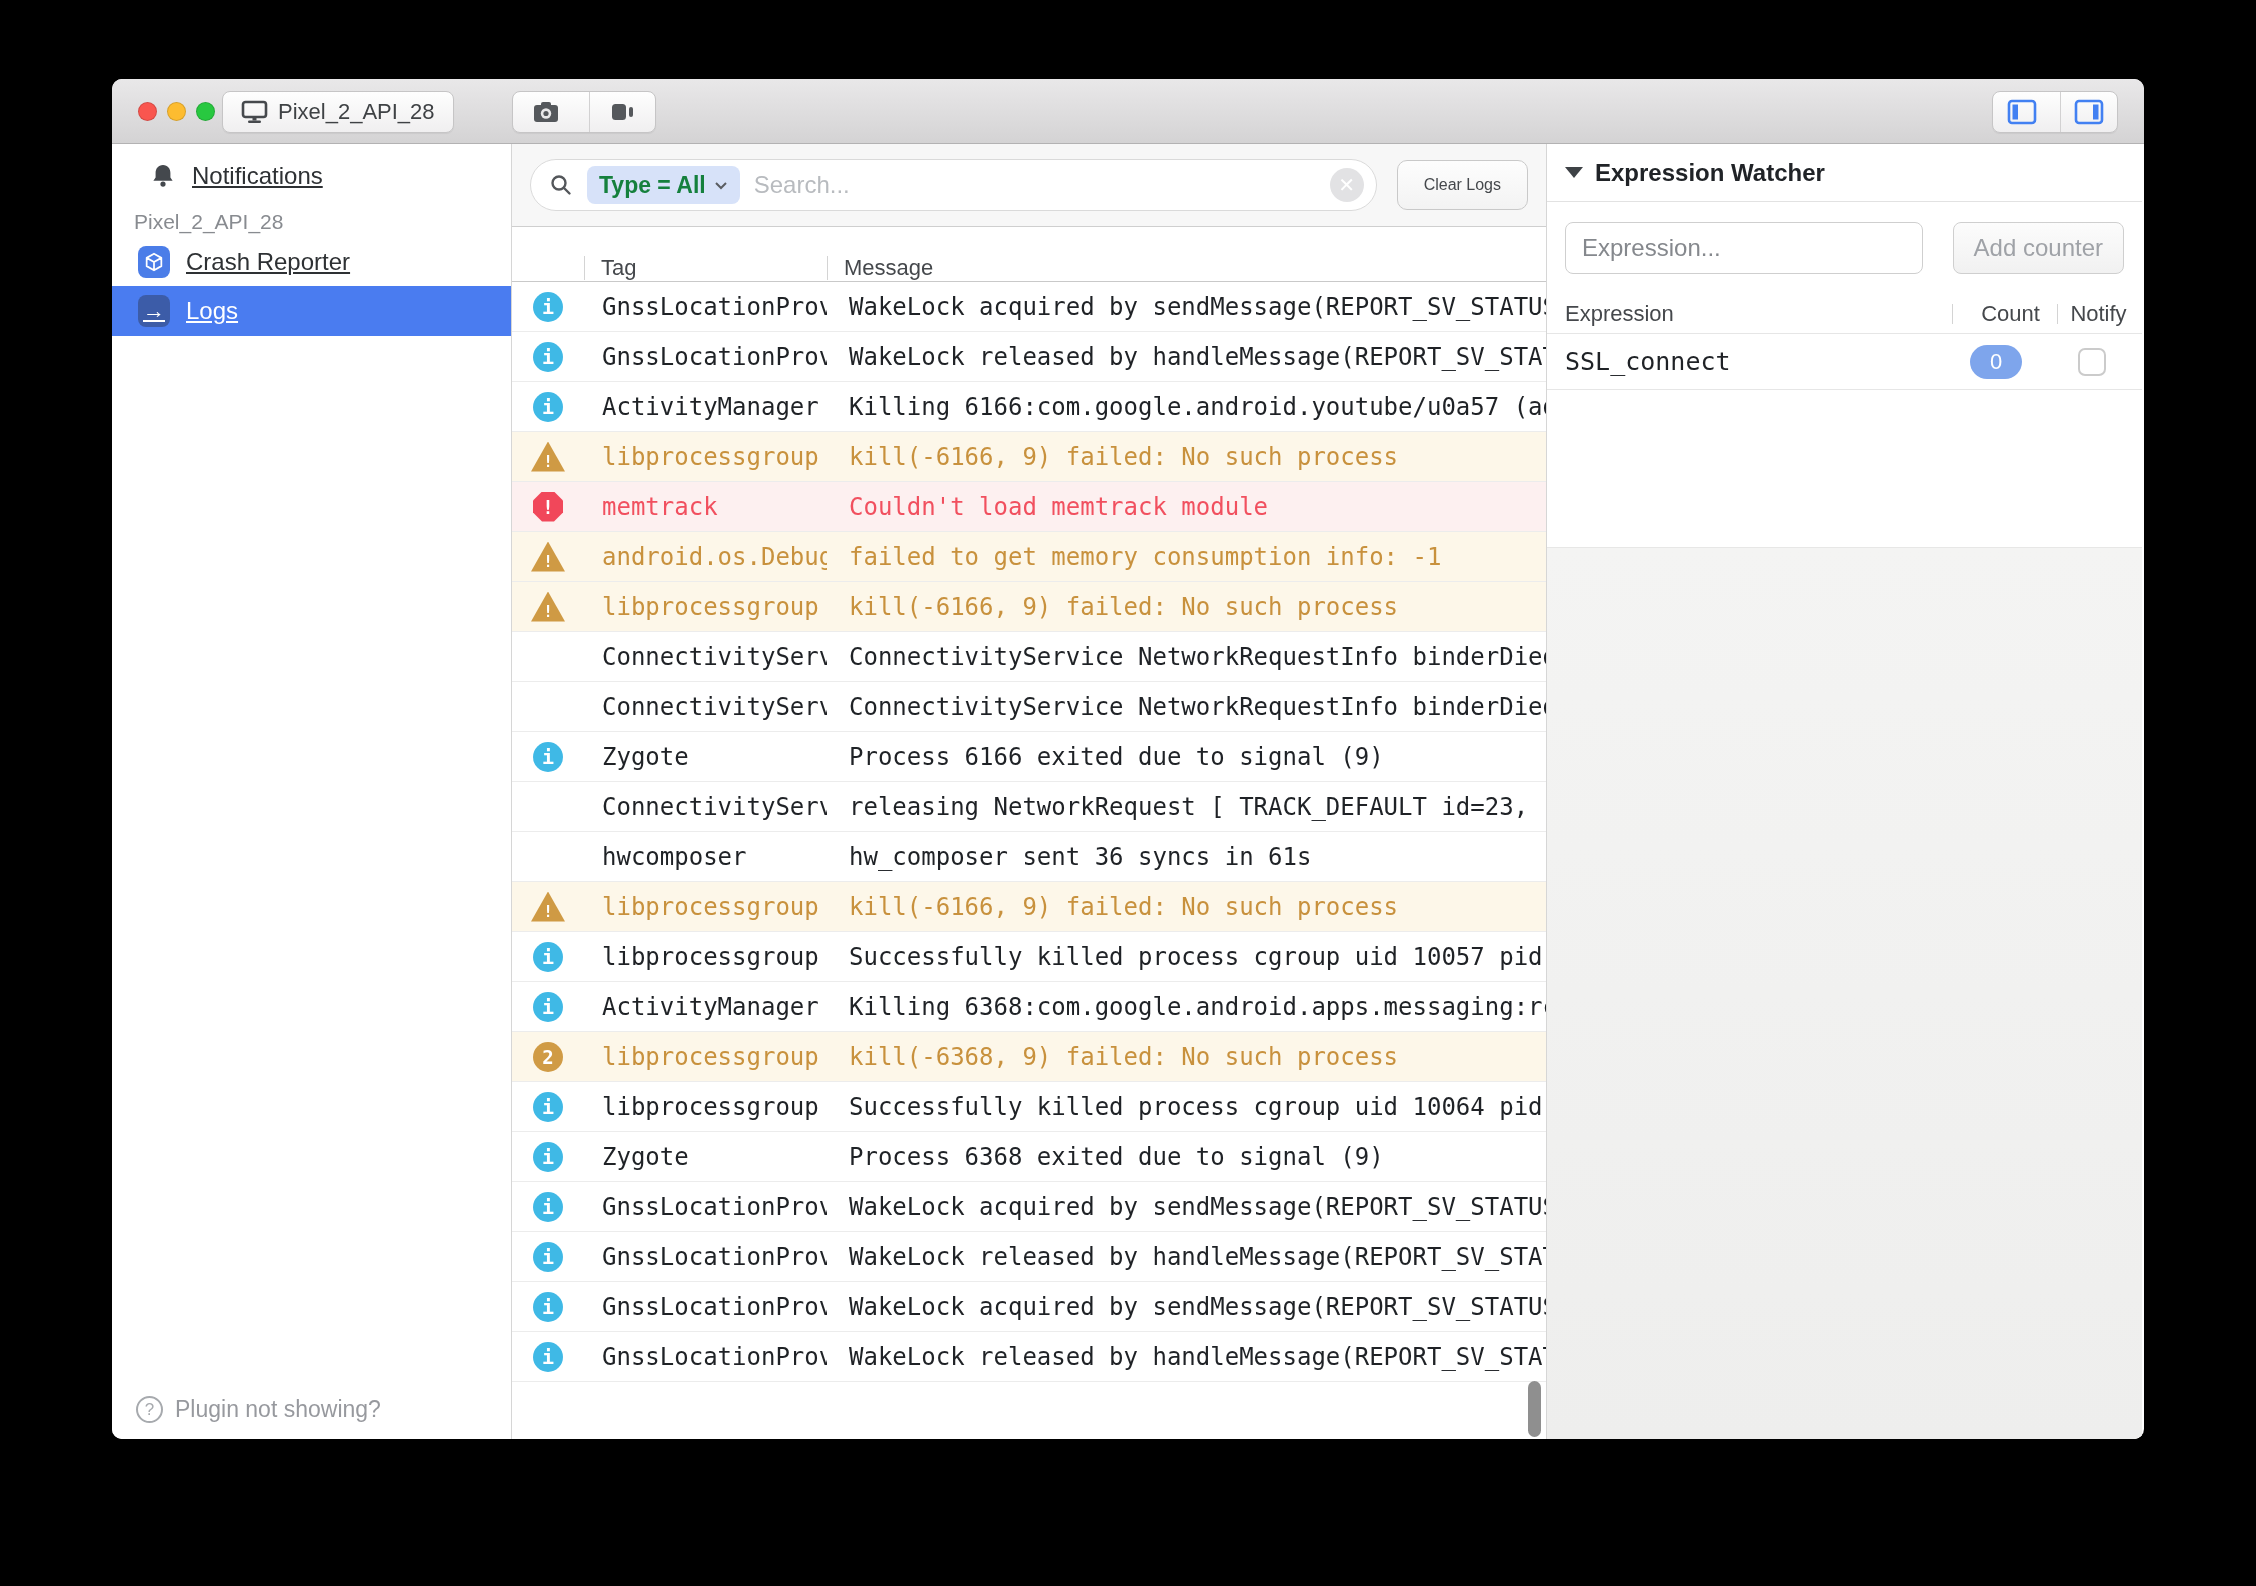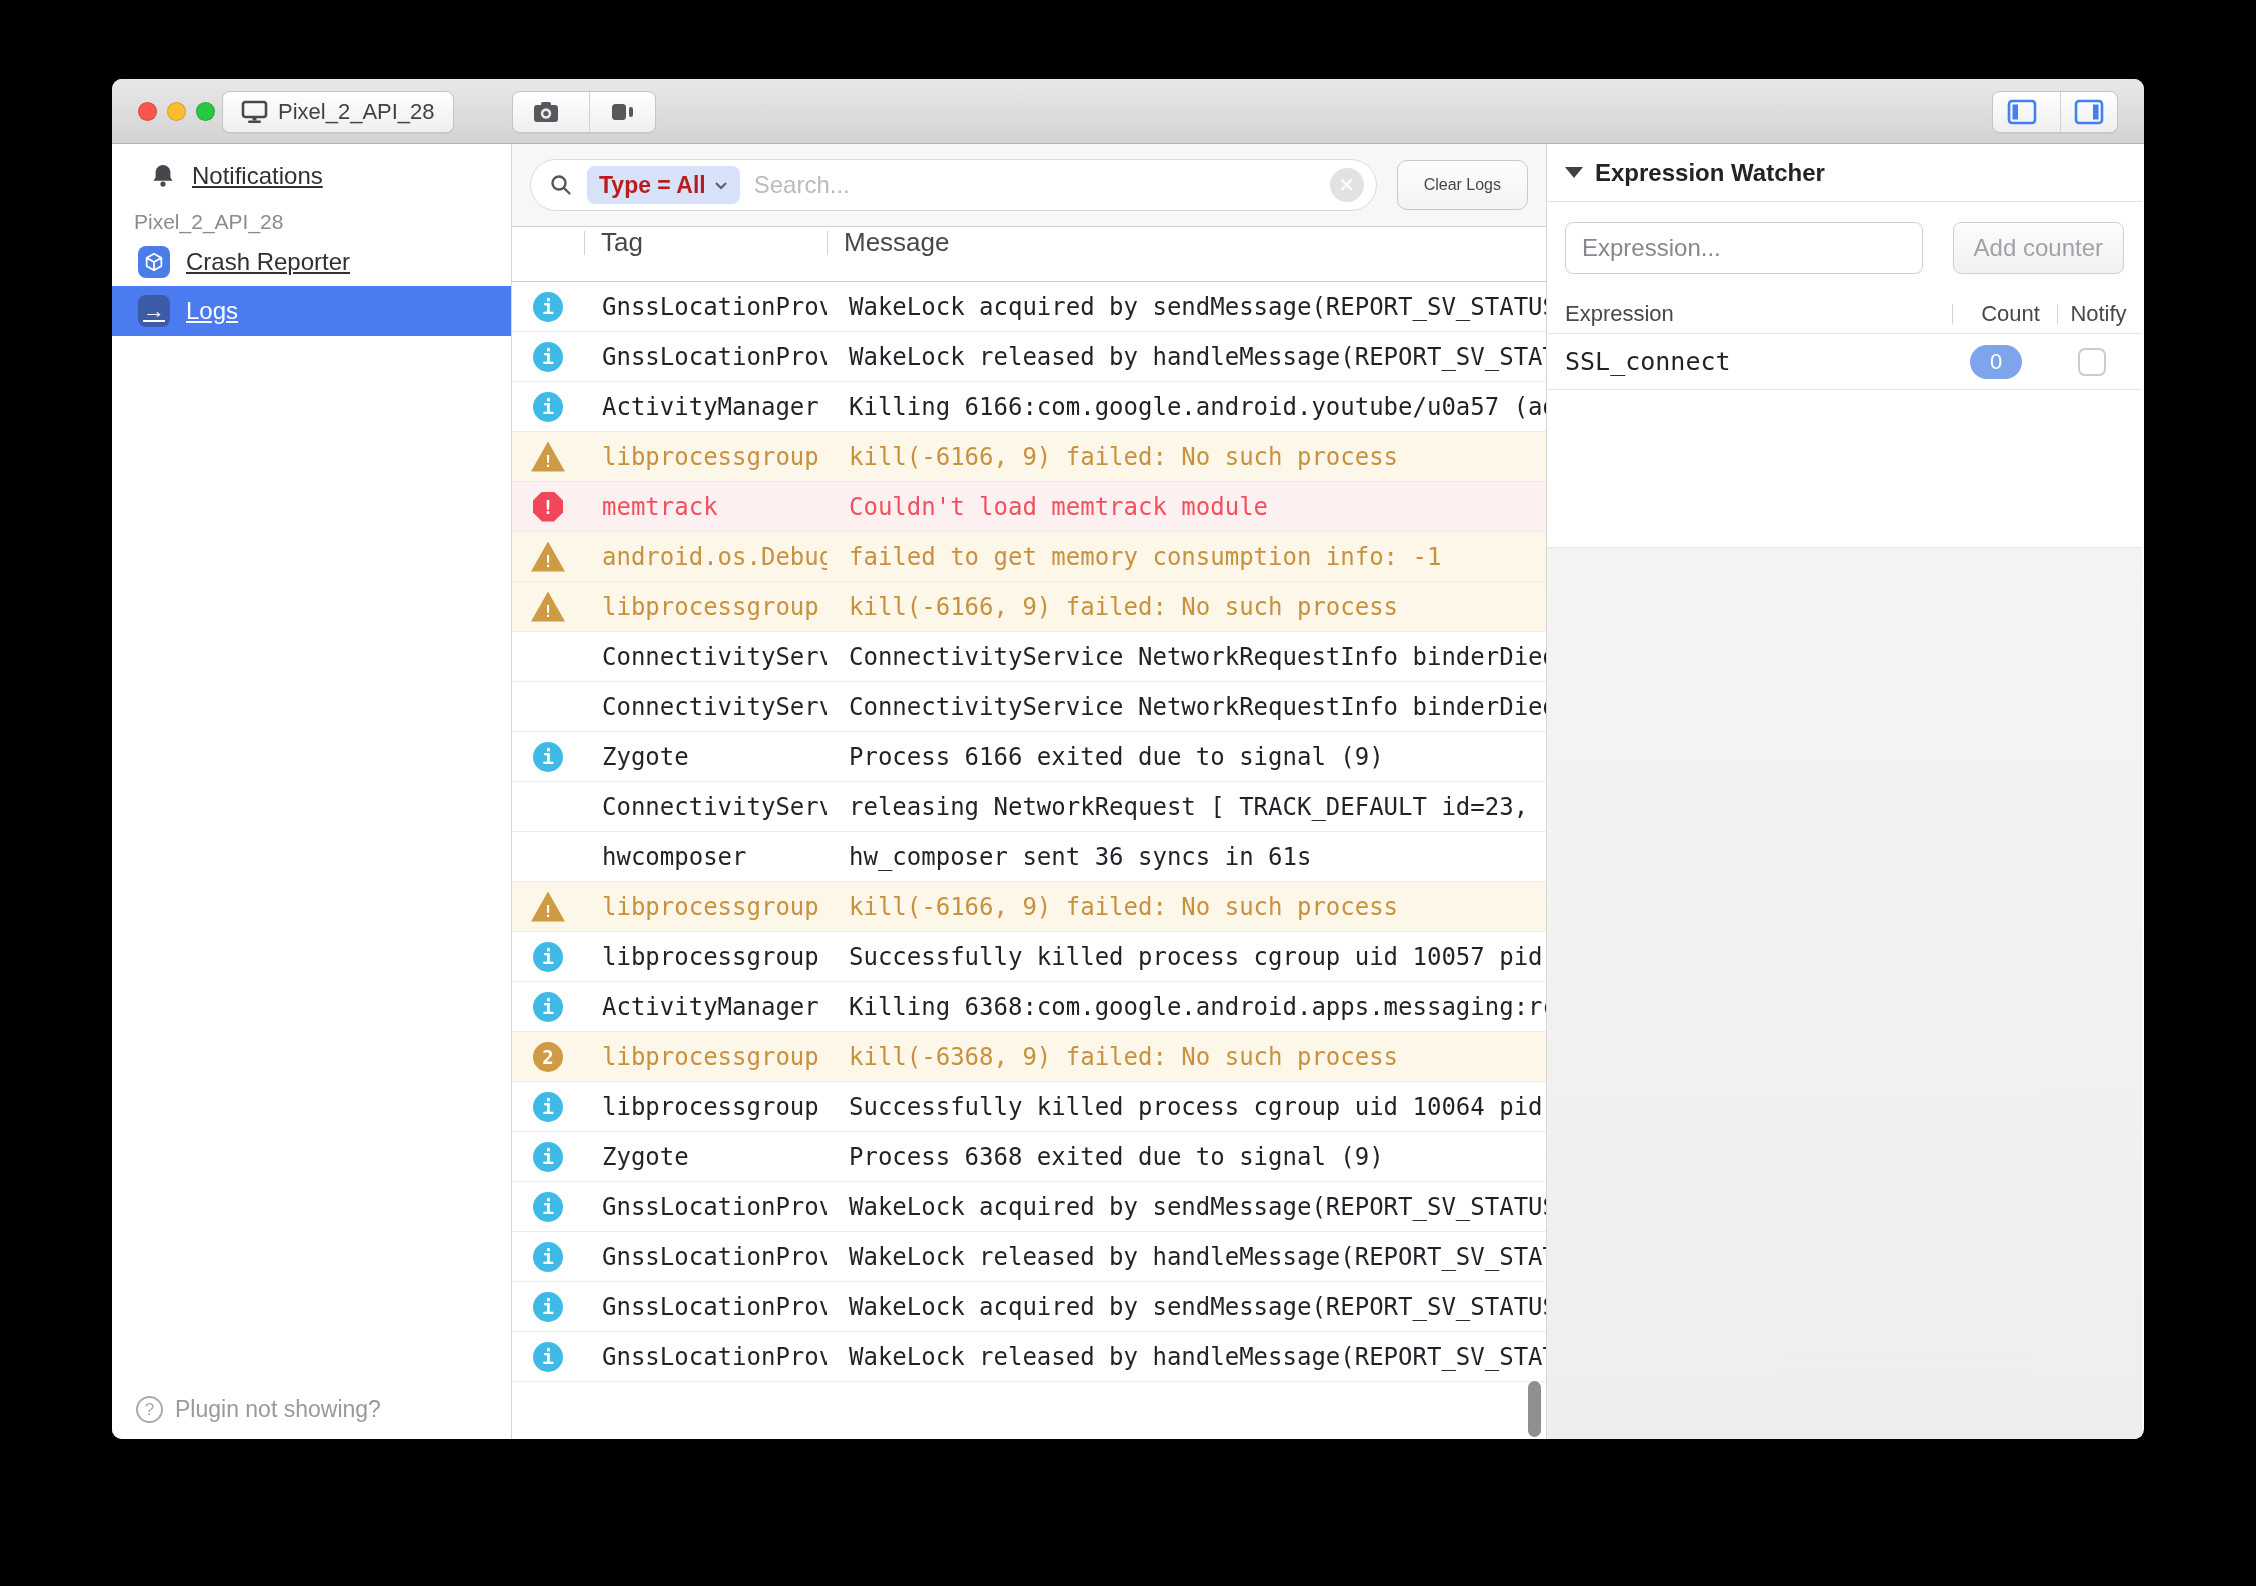--- a/index.html
+++ b/index.html
@@ -49,32 +49,32 @@
   .q-circle { width:27px; height:27px; border-radius:50%; border:2px solid #a7aaae;
               display:flex; align-items:center; justify-content:center; font-size:17px; color:#a7aaae; }
 
   
   .main { width:1035px; flex:none; border-right:1px solid #d6d6d6; display:flex; flex-direction:column; background:#fff; }
   .toolbar { height:83px; flex:none; background:#f7f7f7; border-bottom:1px solid #cfcfcf;
              display:flex; align-items:center; padding:0 18px; gap:20px; }
   .search-box { flex:1; height:52px; background:#fff; border:1px solid #dadada; border-radius:27px;
                 display:flex; align-items:center; padding:0 12px 0 18px; gap:14px; }
   .type-chip { background:#d7e2f9; border-radius:8px; height:38px; padding:0 12px;
-               display:flex; align-items:center; gap:8px; font-size:23px; font-weight:bold; color:#b91c1c; }
+               display:flex; align-items:center; gap:8px; font-size:23px; font-weight:bold; color:#15803d; }
   .search-input { flex:1; border:none; outline:none; font-size:24px; color:#333; background:transparent;
                   font-family:"Liberation Sans", sans-serif; }
   .search-input::placeholder { color:#b8bbbf; }
   .clear-x { width:34px; height:34px; border-radius:50%; background:#e2e2e4; color:#fff;
              display:flex; align-items:center; justify-content:center; font-size:20px; flex:none; }
   .clear-logs-btn { height:50px; padding:0 26px; border:1px solid #c9c9c9; border-radius:10px;
                     background:linear-gradient(#fdfdfd,#f3f3f3); font-size:16px; color:#45484c;
                     display:flex; align-items:center; }
 
-  .table-header { height:55px; flex:none; display:flex; align-items:flex-start; border-bottom:1px solid #c9c9c9;
-                  font-size:26px; color:#45484c; background:#fff; }
+  .table-header { height:55px; flex:none; display:flex; align-items:flex-end; border-bottom:1px solid #c9c9c9;
+                  font-size:22px; color:#45484c; background:#fff; }
   .th-icon { width:72px; flex:none; }
   .th-tag  { width:243px; flex:none; display:flex; align-items:center; }
   .th-msg  { flex:1; display:flex; align-items:center; }
   .vdiv { width:1px; height:24px; background:#d4d4d4; margin-right:16px; }
 
   .log-rows { flex:1; overflow:hidden; position:relative; }
   .log-row { height:50px; display:flex; align-items:center; border-bottom:1px solid #ececec;
              font-family:"DejaVu Sans Mono", monospace; font-size:24px; color:#1f2226; }
   .cell-icon { width:72px; flex:none; display:flex; justify-content:center; }
   .cell-tag { width:243px; flex:none; padding-left:18px; overflow:hidden; white-space:nowrap; }

